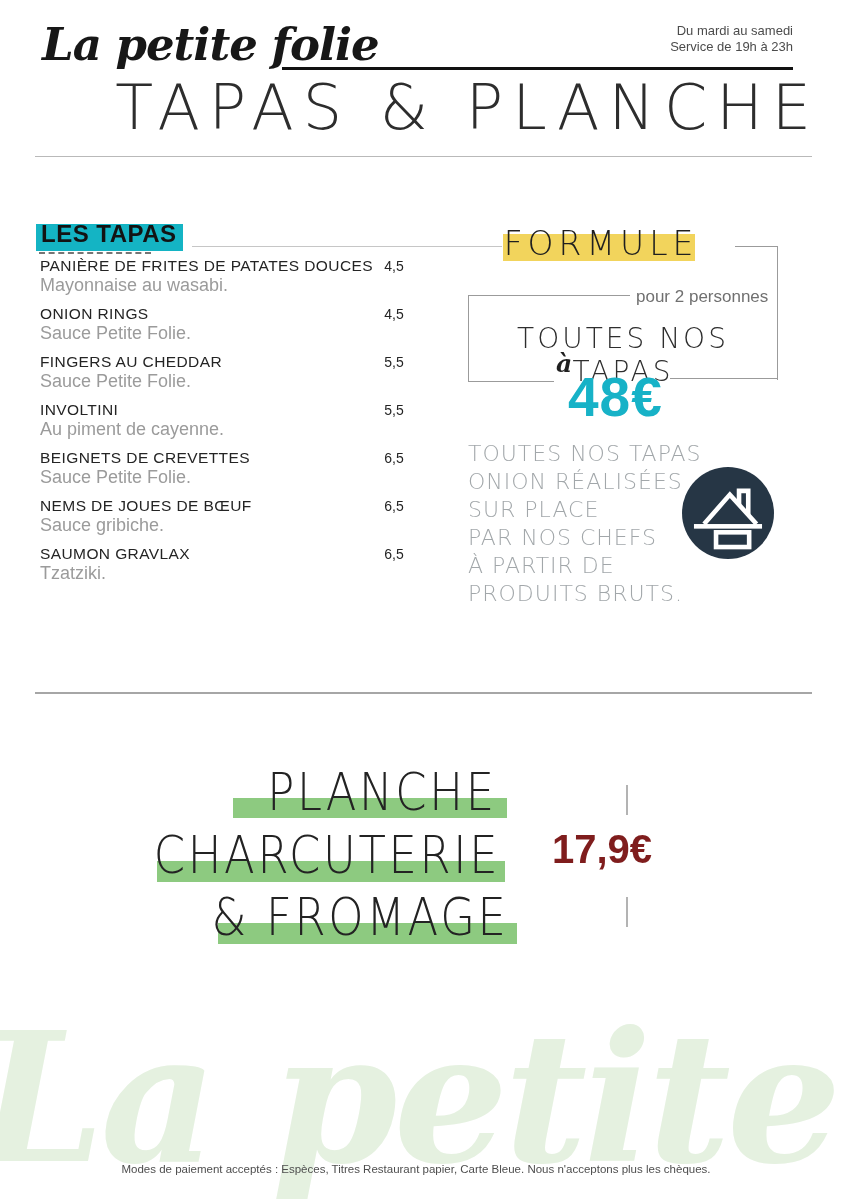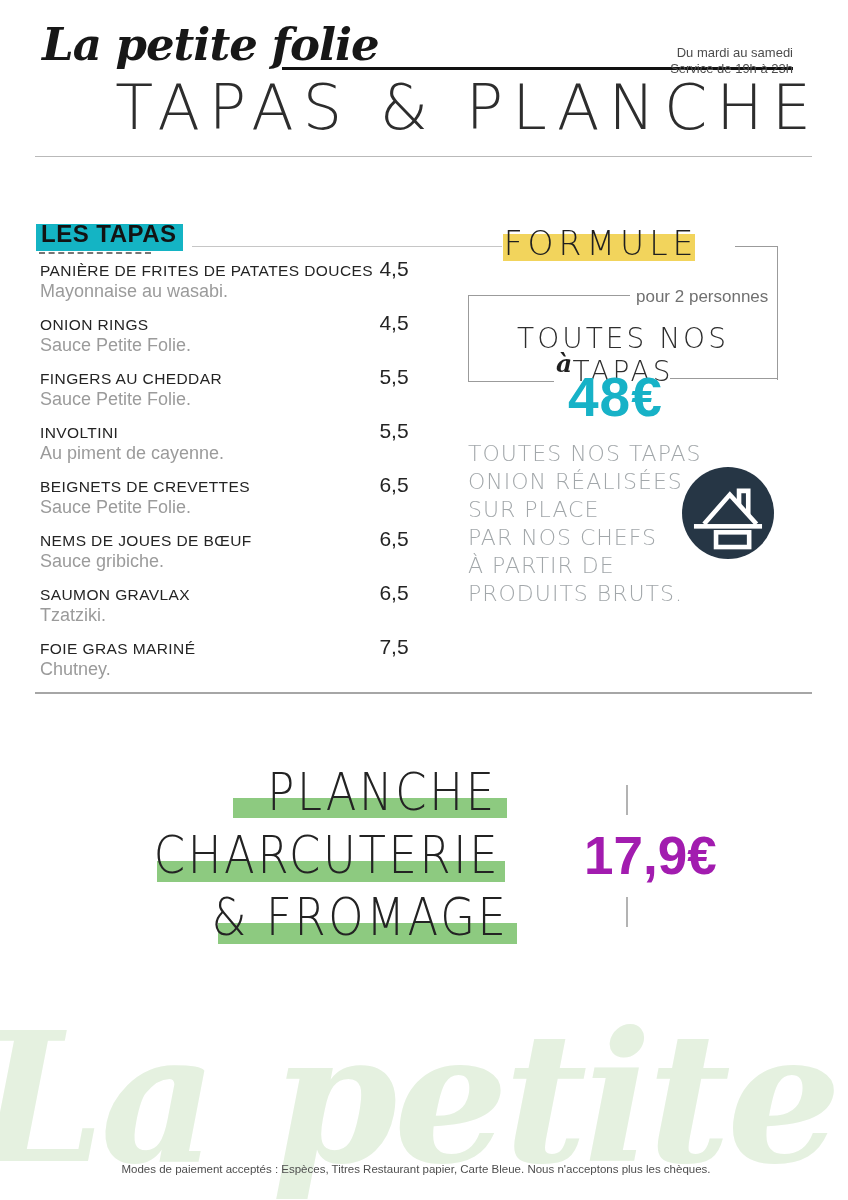--- a/index.html
+++ b/index.html
@@ -11,21 +11,21 @@
   .abs{position:absolute;}
 
   
   .logo{
     left:42px;top:22px;font-family:"DejaVu Serif",serif;
     font-style:italic;font-weight:bold;font-size:45px;line-height:1;color:#171717;
     letter-spacing:-1px;z-index:3;
   }
   .header-rule{left:282px;top:67px;width:511px;height:3px;background:#121212;}
   .schedule{
-    left:548px;top:45px;width:245px;text-align:right;
+    left:548px;top:23px;width:245px;text-align:right;
     font-size:13px;line-height:16px;color:#4c4c4c;
   }
   .main-title{
     left:30px;top:74px;width:790px;text-align:right;
     font-family:"DejaVu Sans","Liberation Sans",sans-serif;
     font-weight:100;font-size:62px;line-height:1.1;letter-spacing:9px;color:#2d2d2d;
   }
   .divider{left:35px;height:1px;background:#b9b9b9;width:777px;}
   .divider-1{top:156px;}
   .divider-2{top:692px;height:2px;background:#a6a6a6;}
@@ -36,21 +36,21 @@
     left:41px;top:220px;z-index:1;font-size:24px;font-weight:bold;
     letter-spacing:.5px;color:#131313;
   }
   .tapas-dashes{left:39px;top:252px;width:112px;border-top:2px dashed rgba(25,25,25,.6);z-index:1;}
   .heading-line{left:192px;top:246px;width:310px;height:1px;background:#c6c6c6;}
 
   .tapas-list{left:40px;top:257px;width:372px;}
   .t-item{margin-bottom:12px;}
   .t-row{display:flex;justify-content:space-between;align-items:baseline;}
   .t-name{font-size:15.5px;letter-spacing:.4px;color:#242424;line-height:18px;}
-  .t-price{width:36px;text-align:center;font-size:21px;color:#242424;flex:none;}
+  .t-price{width:36px;text-align:center;font-size:14px;color:#242424;flex:none;}
   .t-desc{font-size:18px;color:#9b9b9b;line-height:15px;margin-top:3px;}
   .t-desc:empty{display:none;}
 
   
   .formule-yellow{left:503px;top:234px;width:192px;height:27px;background:#f2d45c;z-index:0;}
   .formule-title{
     left:503px;top:224px;width:196px;text-align:center;z-index:1;
     font-family:"DejaVu Sans","Liberation Sans",sans-serif;
     font-weight:100;font-size:33px;letter-spacing:5px;color:#1f1f1f;
   }
@@ -97,21 +97,21 @@
   .p-line{
     width:500px;text-align:center;z-index:1;
     font-family:"DejaVu Sans","Liberation Sans",sans-serif;
     font-weight:100;font-size:51px;line-height:1;letter-spacing:3px;color:#232323;
     transform:scaleX(.88);transform-origin:center;
   }
   .p-line-1{left:132px;top:767px;}
   .p-line-2{left:77px;top:830px;}
   .p-line-3{left:110px;top:892px;}
   .planche-price{
-    left:552px;top:829px;font-size:53px;font-weight:bold;color:#a21caf;line-height:1;margin-left:32px;
+    left:552px;top:829px;font-size:40px;font-weight:bold;color:#7f1d1d;line-height:1;
   }
   .tick{width:2px;height:30px;background:#b3b3b3;}
   .tick-top{left:626px;top:785px;}
   .tick-bottom{left:626px;top:897px;}
 
   
   .watermark{
     left:-22px;top:1008px;z-index:0;white-space:nowrap;
     font-family:"DejaVu Serif",serif;font-style:italic;font-weight:bold;
     font-size:180px;line-height:1;color:#e5f1e0;letter-spacing:-4px;
@@ -184,27 +184,20 @@
         <span class="t-price">6,5</span>
       </div>
       <div class="t-desc">Sauce gribiche.</div>
     </div>
     <div class="t-item">
       <div class="t-row">
         <span class="t-name">SAUMON GRAVLAX</span>
         <span class="t-price">6,5</span>
       </div>
       <div class="t-desc">Tzatziki.</div>
-    </div>
-    <div class="t-item">
-      <div class="t-row">
-        <span class="t-name">FOIE GRAS MARINÉ</span>
-        <span class="t-price">7,5</span>
-      </div>
-      <div class="t-desc">Chutney.</div>
     </div>
   </div>
 
   <div class="abs formule-yellow"></div>
   <div class="abs formule-title">FORMULE</div>
 
   <div class="abs fr-line stub-right"></div>
   <div class="abs fr-line right-vert"></div>
   <div class="abs fr-line p2p-line"></div>
   <div class="abs fr-line left-vert"></div>

